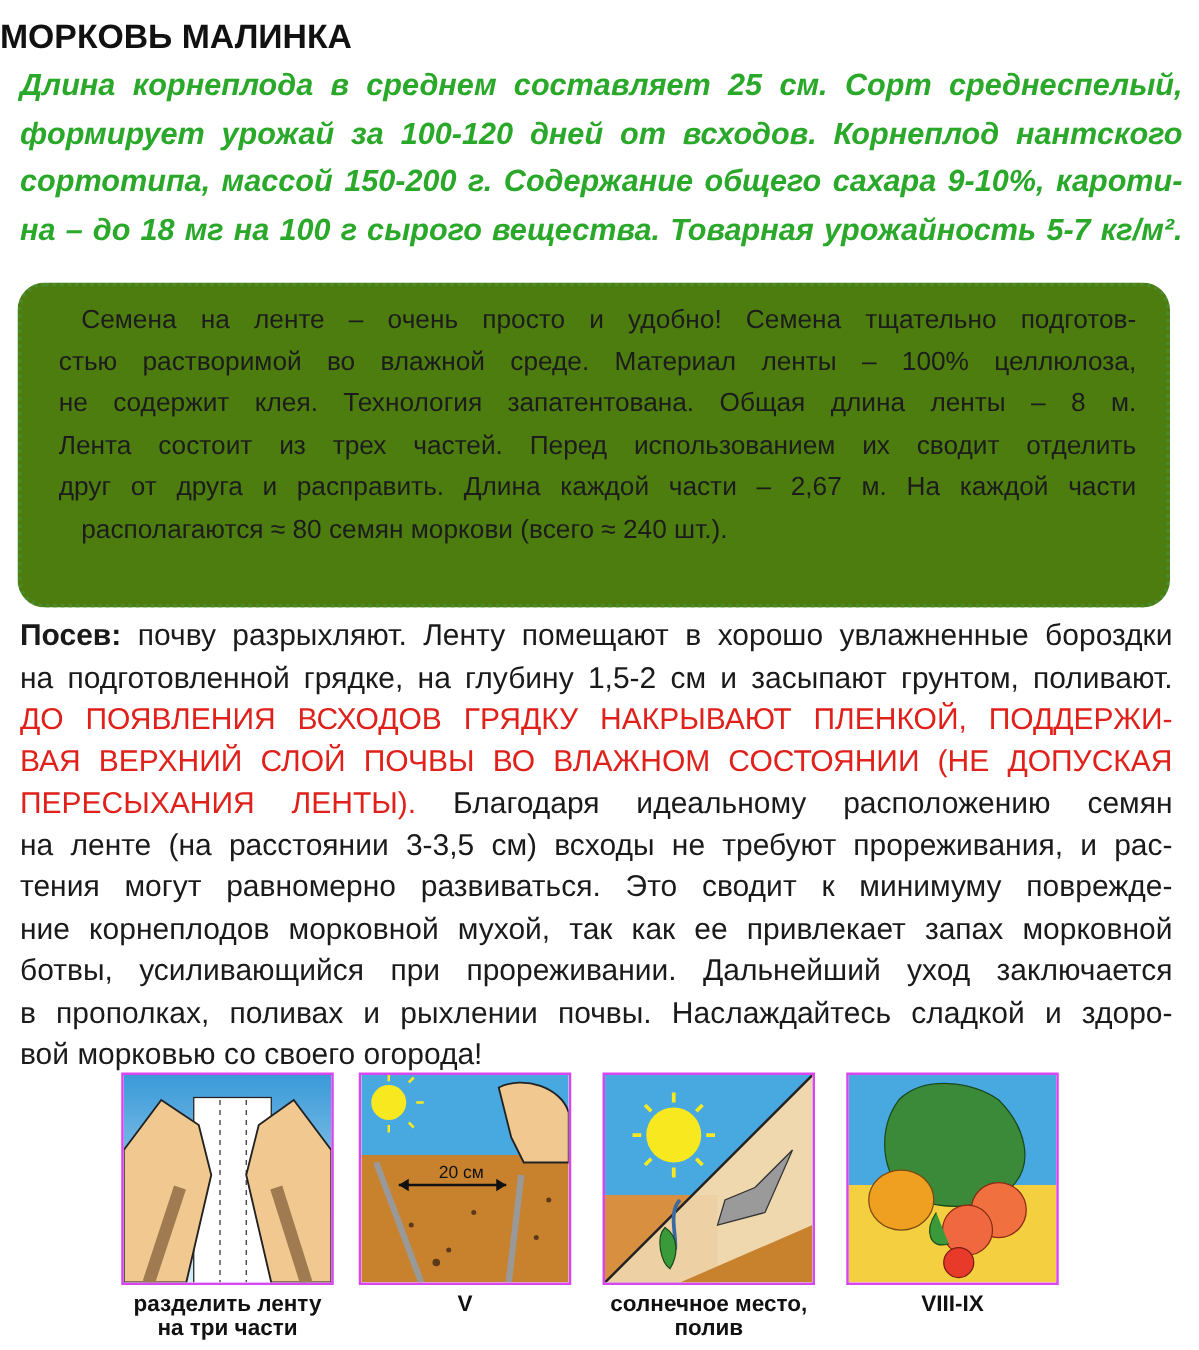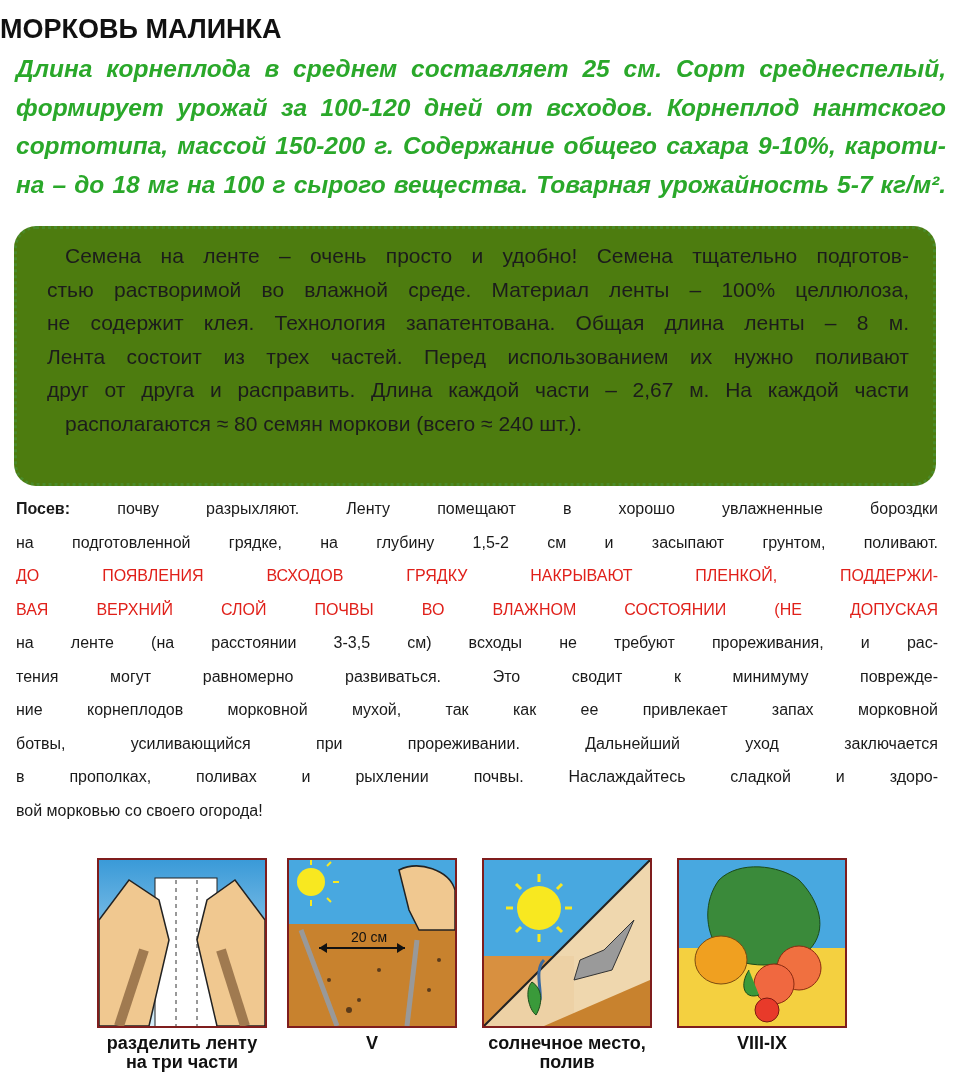--- a/index.html
+++ b/index.html
@@ -13,28 +13,28 @@
   .green-desc span { display: block; }
   .tape-box { position: absolute; top: 226px; left: 14px; width: 922px; height: 260px;
               background: #4d7c0f; border-radius: 22px; box-sizing: border-box;
               border: 3px dotted #4a8a2a; }
   .tape-box .lines { position: absolute; top: 10px; left: 30px; width: 862px;
                      font-size: 21px; line-height: 33.5px; color: #1c1c1c; }
   .tape-box .lines span { display: block; text-align: justify; text-align-last: justify; }
   .tape-box .lines span.last { text-align-last: left; padding-left: 18px; }
   .tape-box .lines span.first { padding-left: 18px; }
   .sowing { position: absolute; top: 492px; left: 16px; width: 922px;
-            font-size: 16px; line-height: 33.5px; color: #1a1a1a; }
+            font-size: 24px; line-height: 33.5px; color: #1a1a1a; }
   .sowing span.l { display: block; text-align: justify; text-align-last: justify; white-space: nowrap; }
   .sowing span.l.last { text-align-last: left; }
   .sowing b { font-weight: bold; }
   .red { color: #e0201a; }
   .steps { position: absolute; top: 858px; left: 97px; width: 770px; height: 200px; }
   .step { position: absolute; top: 0; width: 170px; }
-  .pic { width: 170px; height: 170px; border: 2px solid #7f1d1d; box-sizing: border-box;
+  .pic { width: 170px; height: 170px; border: 2px solid #d946ef; box-sizing: border-box;
          position: relative; overflow: hidden; }
   .caption { margin-top: 6px; text-align: center; font-weight: bold; font-size: 18px;
              line-height: 19px; color: #111; }
   .pic svg { position: absolute; left: 0; top: 0; }
 </style>
 </head>
 <body>
 
 <div class="title">МОРКОВЬ МАЛИНКА</div>
 
@@ -43,31 +43,32 @@
   <span>формирует урожай за 100-120 дней от всходов. Корнеплод нантского</span>
   <span>сортотипа, массой 150-200 г. Содержание общего сахара 9-10%, кароти-</span>
   <span>на – до 18 мг на 100 г сырого вещества. Товарная урожайность 5-7 кг/м².</span>
 </div>
 
 <div class="tape-box">
   <div class="lines">
     <span class="first">Семена на ленте – очень просто и удобно! Семена тщательно подготов-</span>
     <span>стью растворимой во влажной среде. Материал ленты – 100% целлюлоза,</span>
     <span>не содержит клея. Технология запатентована. Общая длина ленты – 8 м.</span>
-    <span>Лента состоит из трех частей. Перед использованием их нужно поливают</span>
+    <span>Лента состоит из трех частей. Перед использованием их сводит отделить</span>
     <span>друг от друга и расправить. Длина каждой части – 2,67 м. На каждой части</span>
     <span class="last">располагаются ≈ 80 семян моркови (всего ≈ 240 шт.).</span>
   </div>
 </div>
 
 <div class="sowing">
   <span class="l"><b>Посев:</b><span> почву разрыхляют. Ленту помещают в хорошо увлажненные бороздки</span></span>
   <span class="l">на подготовленной грядке, на глубину 1,5-2 см и засыпают грунтом, поливают.</span>
   <span class="l red">ДО ПОЯВЛЕНИЯ ВСХОДОВ ГРЯДКУ НАКРЫВАЮТ ПЛЕНКОЙ, ПОДДЕРЖИ-</span>
   <span class="l red">ВАЯ ВЕРХНИЙ СЛОЙ ПОЧВЫ ВО ВЛАЖНОМ СОСТОЯНИИ (НЕ ДОПУСКАЯ</span>
+  <span class="l"><span class="red">ПЕРЕСЫХАНИЯ ЛЕНТЫ).</span><span> Благодаря идеальному расположению семян</span></span>
   <span class="l">на ленте (на расстоянии 3-3,5 см) всходы не требуют прореживания, и рас-</span>
   <span class="l">тения могут равномерно развиваться. Это сводит к минимуму поврежде-</span>
   <span class="l">ние корнеплодов морковной мухой, так как ее привлекает запах морковной</span>
   <span class="l">ботвы, усиливающийся при прореживании. Дальнейший уход заключается</span>
   <span class="l">в прополках, поливах и рыхлении почвы. Наслаждайтесь сладкой и здоро-</span>
   <span class="l last">вой морковью со своего огорода!</span>
 </div>
 
 <div class="steps">
 

